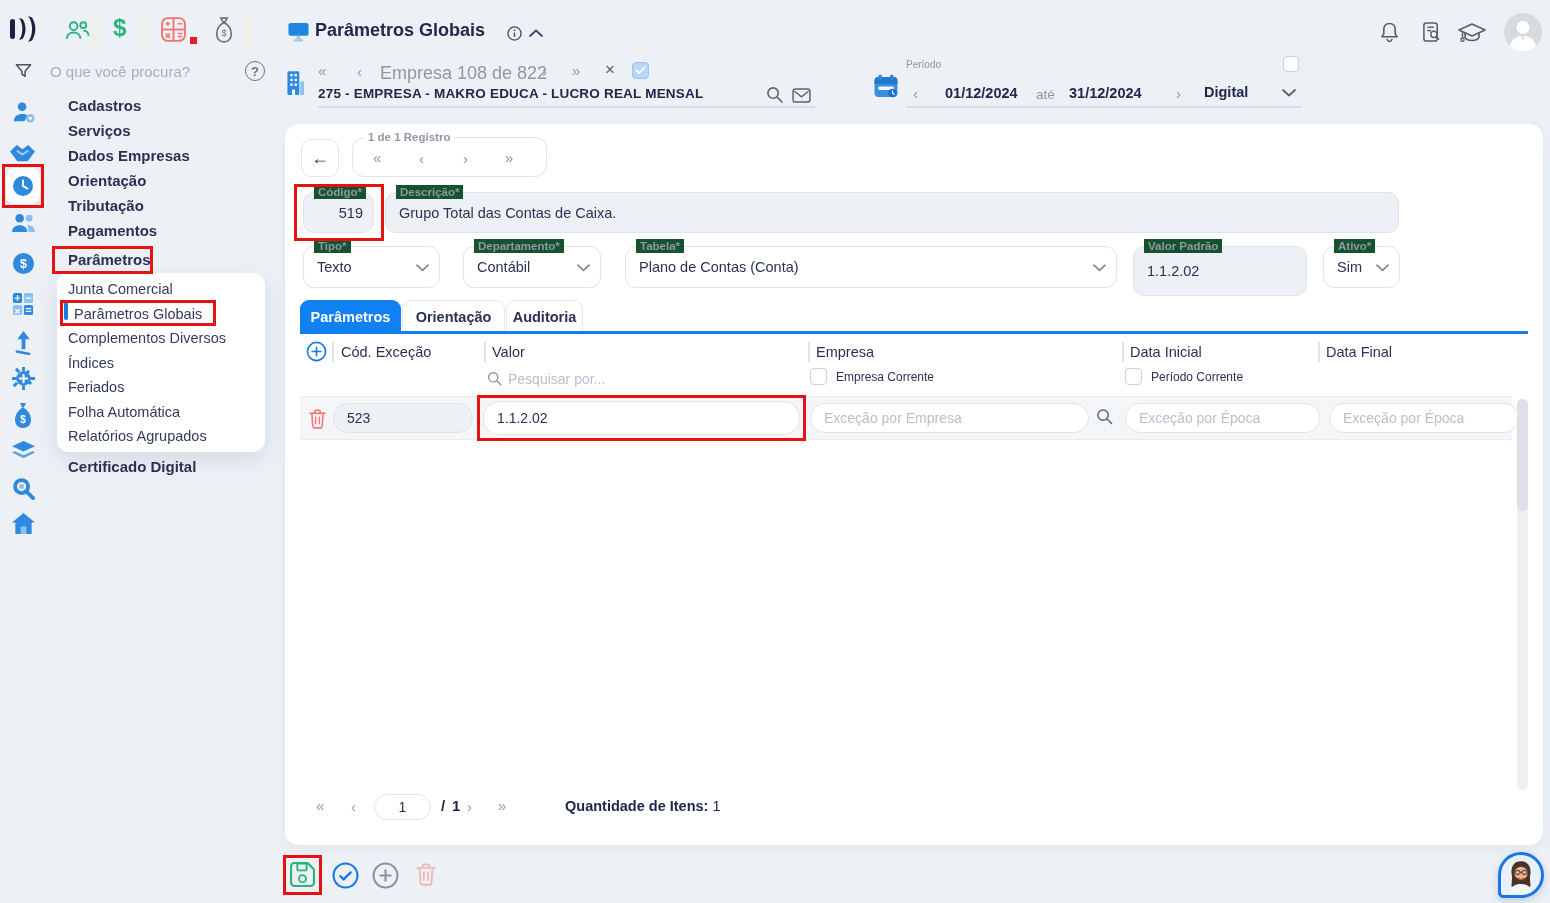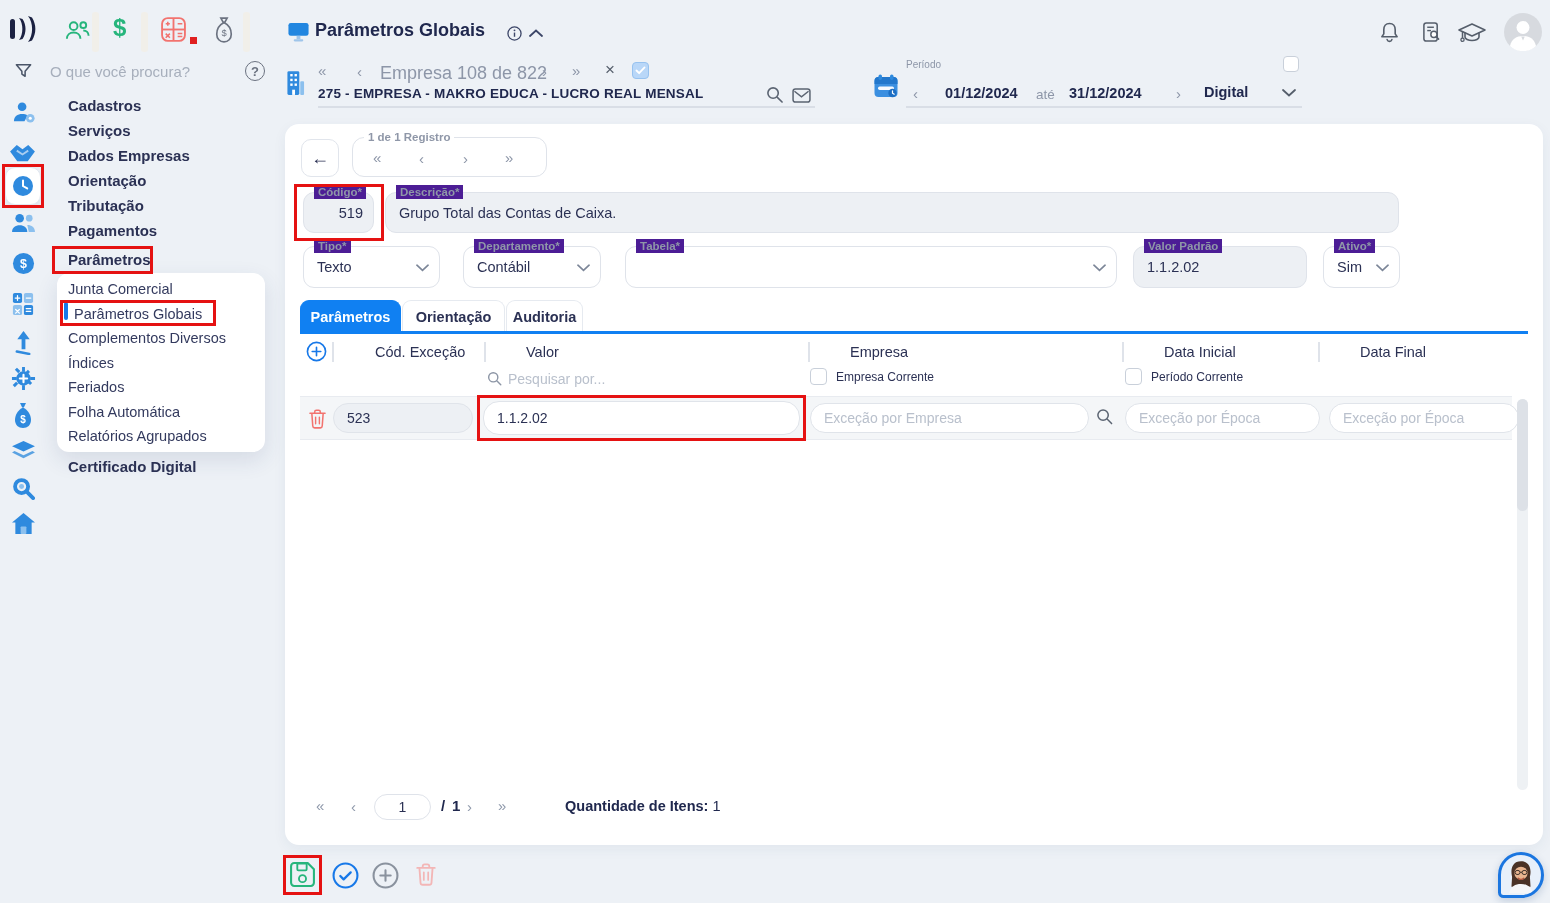--- a/index.html
+++ b/index.html
@@ -35,31 +35,31 @@
   .checkbox { position:absolute; width:17px; height:17px; border-radius:4px; border:1.5px solid #c9d0da; background:#fff; cursor:pointer; }
   .checkbox.checked { background:#b9d7f8; border-color:#97c2ef; display:flex; align-items:center; justify-content:center; }
 
   
   .card { position:absolute; left:285px; top:124px; width:1258px; height:721px; background:#fff; border-radius:14px; box-shadow:0 4px 14px rgba(40,60,110,.06); }
   .back-btn { position:absolute; left:301px; top:139px; width:38px; height:38px; background:#fff; border:1.5px solid #e1e5ec; border-radius:10px; font-size:18px; color:#2b3154; display:flex; align-items:center; justify-content:center; cursor:pointer; }
   .fieldset { position:absolute; border:1.5px solid #dfe3ea; border-radius:12px; background:#fff; }
   .fieldset .legend { position:absolute; top:-8px; left:11px; font-size:11.5px; font-weight:bold; color:#8f97a8; background:#fff; padding:0 4px; line-height:14px; white-space:nowrap; }
   .field { position:absolute; border:1.5px solid #dfe3ea; border-radius:11px; background:#fff; cursor:pointer; }
   .field.gray { background:#edf0f4; cursor:default; }
-  .field .flabel { position:absolute; top:-8px; left:10px; font-size:11.5px; font-weight:bold; color:#8f97a8; background:#4c1d95; padding:0 4px; line-height:14px; white-space:nowrap; }
+  .field .flabel { position:absolute; top:-8px; left:10px; font-size:11.5px; font-weight:bold; color:#8f97a8; background:#14532d; padding:0 4px; line-height:14px; white-space:nowrap; }
   .field .fval { position:absolute; left:13px; right:26px; top:0; bottom:0; display:flex; align-items:center; font-size:14.5px; color:#2b3154; white-space:nowrap; overflow:hidden; }
   .field.rightalign .fval { justify-content:flex-end; right:10px; left:6px; }
   .field .chev { position:absolute; right:10px; top:50%; margin-top:-3px; }
 
   .tab { position:absolute; height:32px; display:flex; align-items:center; justify-content:center; font-size:14.5px; font-weight:bold; color:#2b3154; background:#fff; border:1.5px solid #e6eaf0; border-bottom:none; border-radius:9px 9px 0 0; cursor:pointer; }
   .tab.active { background:#1080f2; border-color:#1080f2; color:#fff; }
   .tab-underline { position:absolute; left:300px; top:331px; width:1228px; height:2.5px; background:#1080f2; }
 
   .colsep { position:absolute; width:1.5px; height:20px; top:342px; background:#dfe3ea; }
-  .collabel { position:absolute; top:344px; font-size:14.5px; color:#2b3154; white-space:nowrap;margin-left:34px; }
+  .collabel { position:absolute; top:344px; font-size:14.5px; color:#2b3154; white-space:nowrap; }
   .filter-input { position:absolute; border:none; background:transparent; outline:none; font-family:"Liberation Sans",sans-serif; font-size:14px; color:#2b3154; }
   .filter-input::placeholder { color:#b9c0cc; }
   .cb-label { position:absolute; font-size:12px; color:#2b3154; white-space:nowrap; }
 
   .rowband { position:absolute; left:300px; top:396px; width:1212px; height:44px; background:#f4f6f8; border-top:1px solid #e8ebf0; border-bottom:1px solid #e8ebf0; }
   .pill-input { position:absolute; border:1.5px solid #e0e4ea; border-radius:16px; background:#fff; font-family:"Liberation Sans",sans-serif; font-size:14px; color:#2b3154; padding:0 13px; outline:none; }
   .pill-input.gray { background:#edf0f4; }
   .pill-input::placeholder { color:#b9c0cc; }
 
   .scroll-track { position:absolute; left:1517px; top:399px; width:11px; height:391px; background:#eef1f4; border-radius:6px; cursor:pointer; }
@@ -384,27 +384,28 @@
   <span class="flabel">Departamento*</span>
   <span class="fval">Contábil</span>
   <span class="chev">
       <svg viewBox="0 0 14 8" width="13" height="8">
         <path d="M1 1l6 5.5L13 1" stroke="#7c8698" stroke-width="1.8" fill="none" stroke-linecap="round"></path>
       </svg>
     </span>
 </div>
 <div class="field" style="left:625px;top:246px;width:492px;height:42px">
   <span class="flabel">Tabela*</span>
+  <span class="fval">Plano de Contas (Conta)</span>
   <span class="chev">
       <svg viewBox="0 0 14 8" width="13" height="8">
         <path d="M1 1l6 5.5L13 1" stroke="#7c8698" stroke-width="1.8" fill="none" stroke-linecap="round"></path>
       </svg>
     </span>
 </div>
-<div class="field gray" style="left:1133px;top:246px;width:174px;height:42px">
+<div class="field gray" style="left:1133px;top:246px;width:174px;height:50px">
   <span class="flabel">Valor Padrão</span>
   <span class="fval">1.1.2.02</span>
 </div>
 <div class="field" style="left:1323px;top:246px;width:77px;height:42px">
   <span class="flabel">Ativo*</span>
   <span class="fval">Sim</span>
   <span class="chev">
       <svg viewBox="0 0 14 8" width="13" height="8">
         <path d="M1 1l6 5.5L13 1" stroke="#7c8698" stroke-width="1.8" fill="none" stroke-linecap="round"></path>
       </svg>

